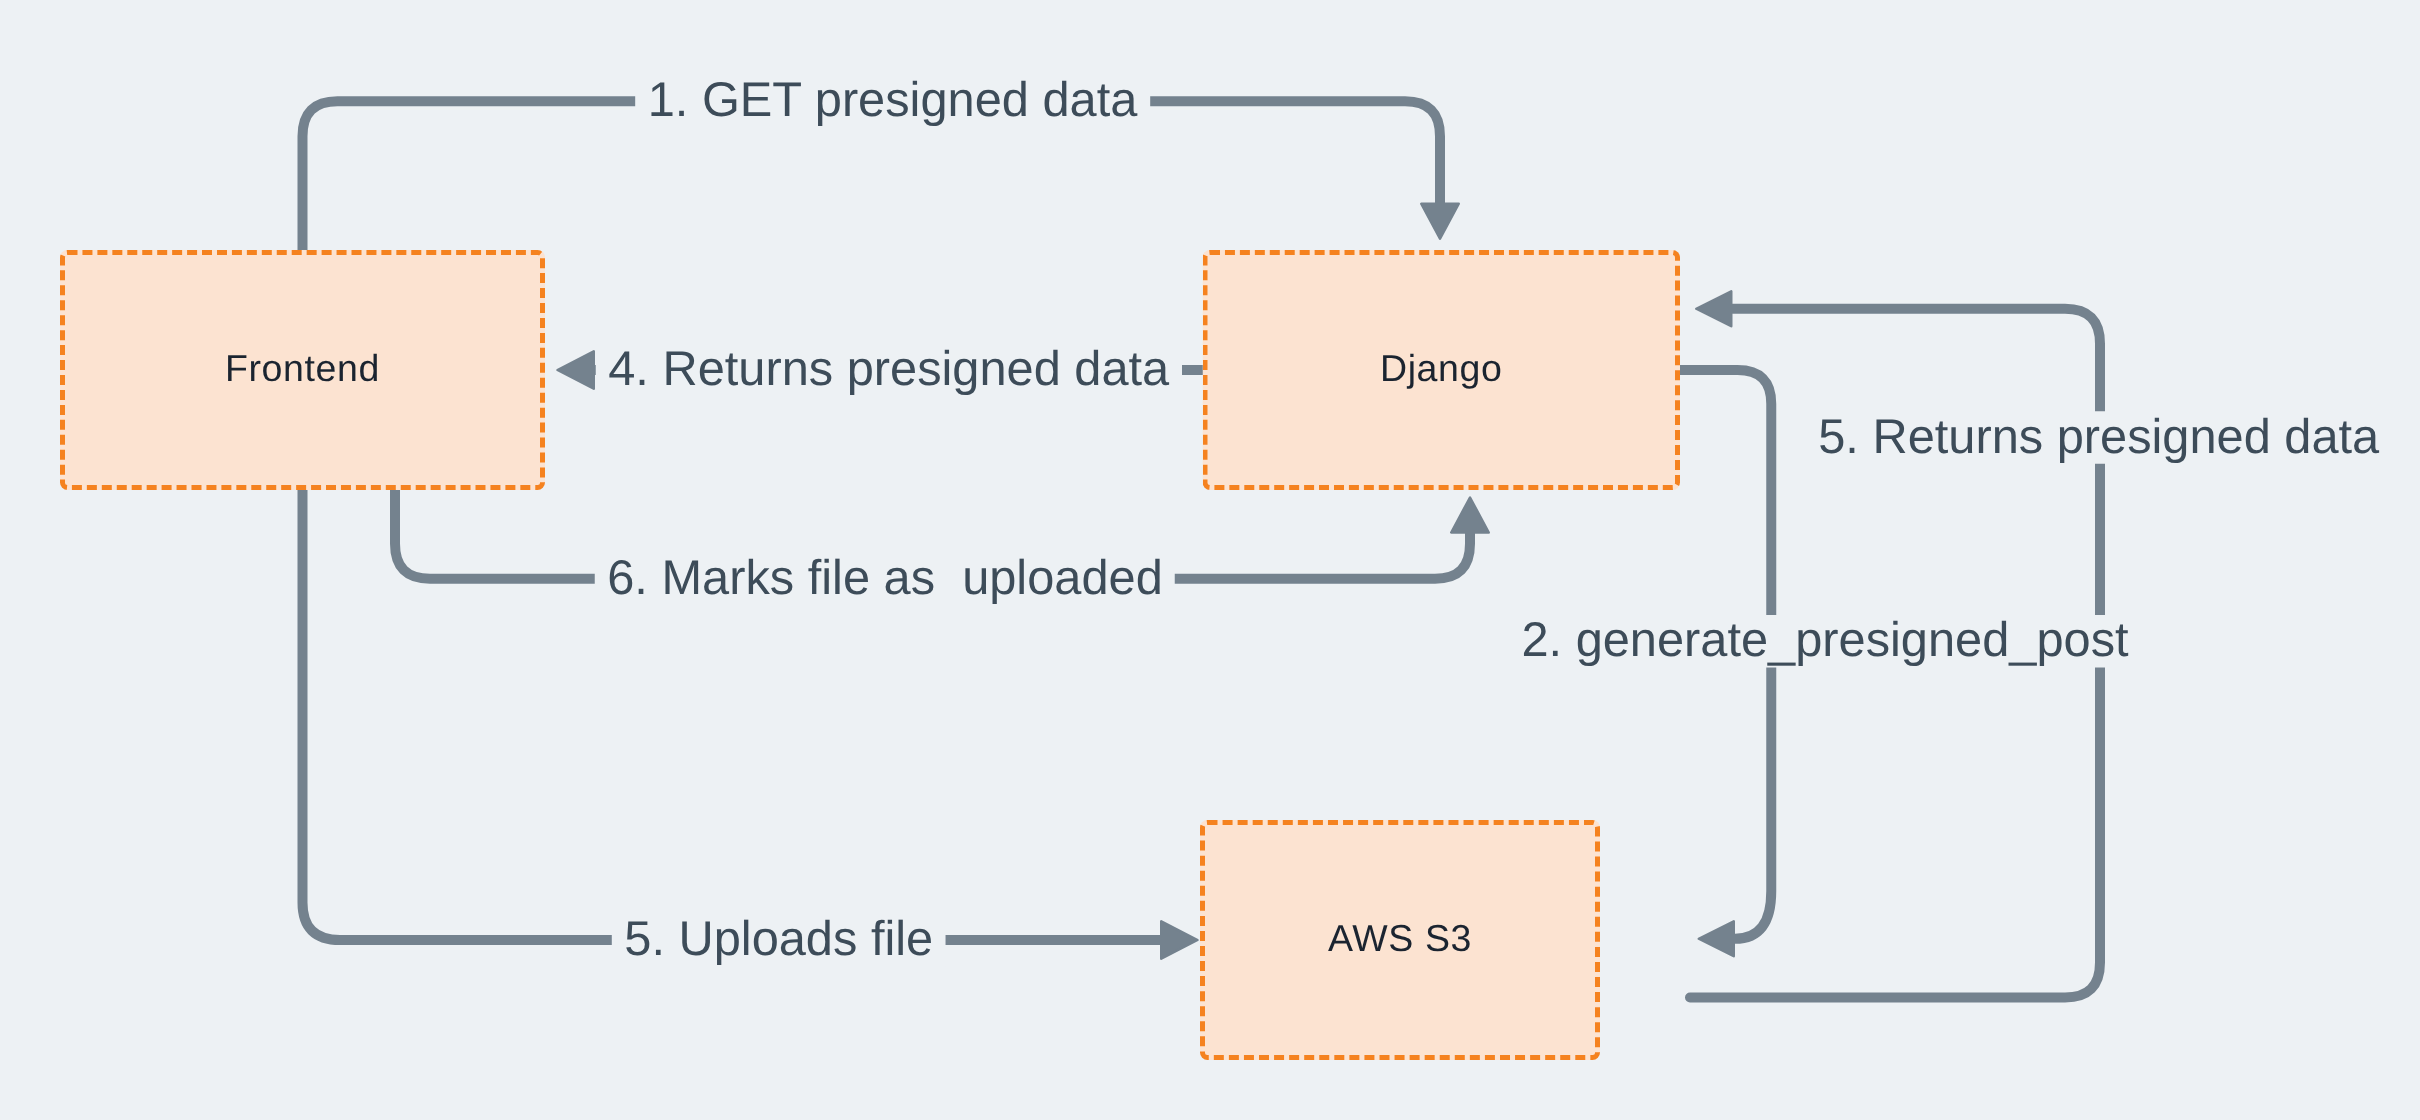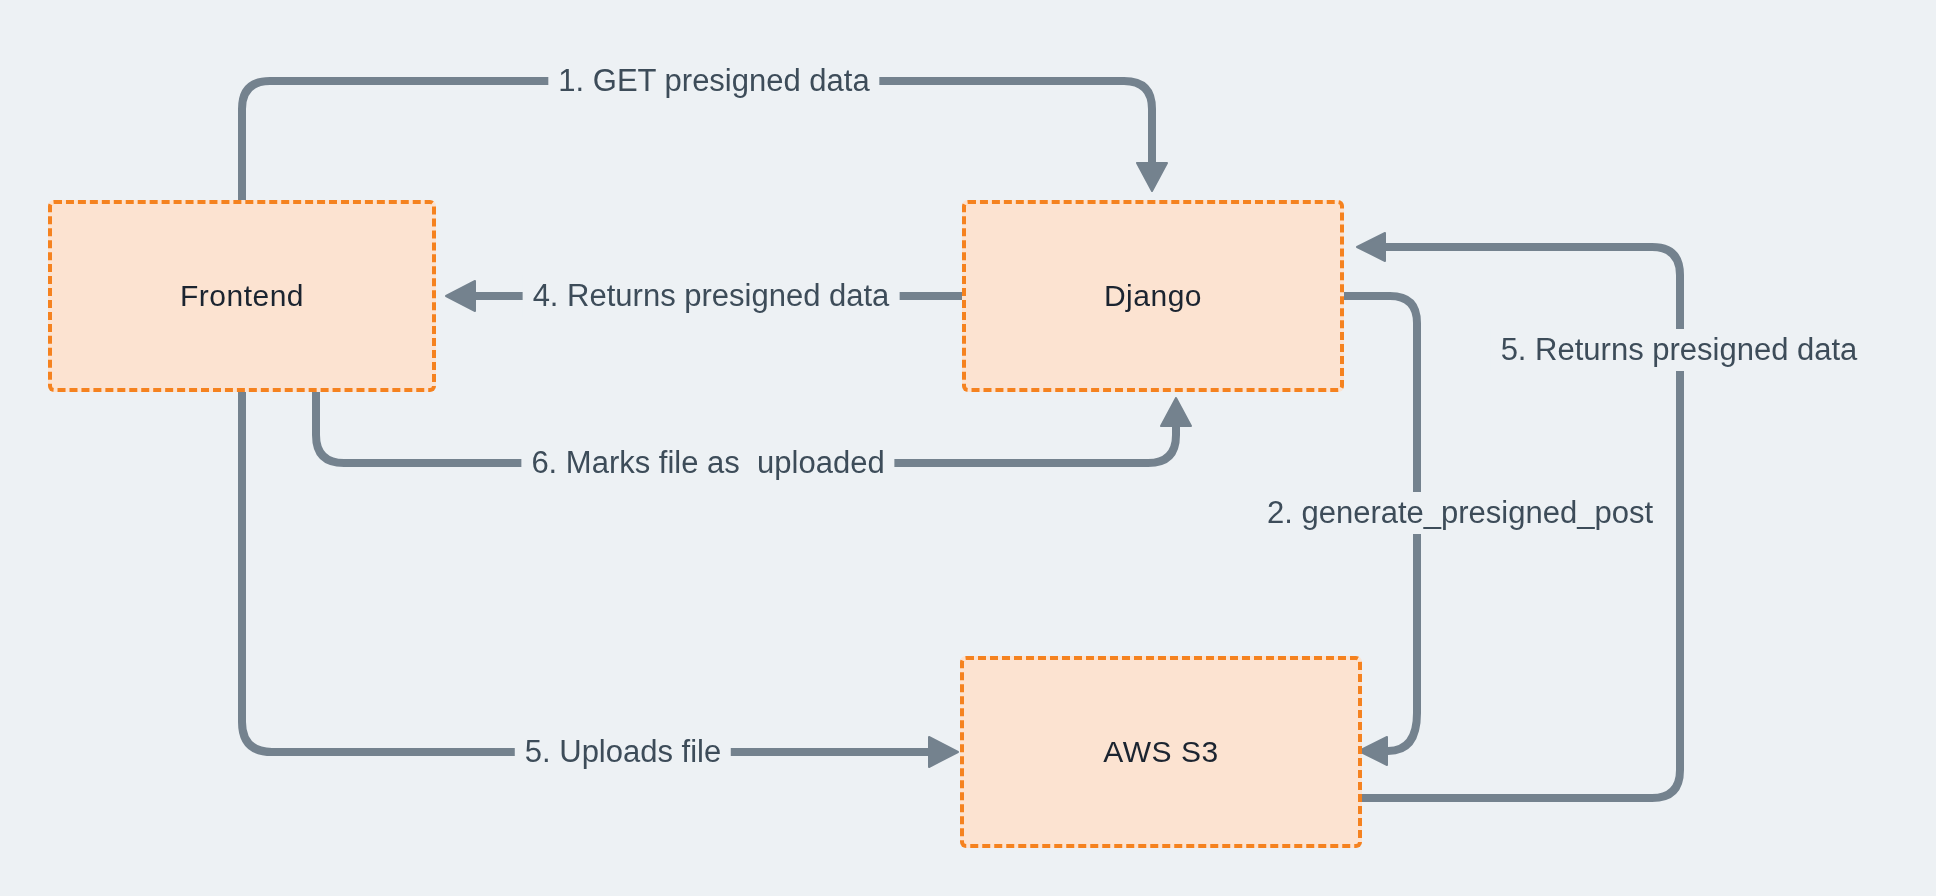--- a/index.html
+++ b/index.html
@@ -45,27 +45,27 @@
     border-radius:6px;
     display:flex;align-items:center;justify-content:center;
   }
   .node-label{
     font-size:30px;
     color:var(--node-label-color);
     letter-spacing:0.5px;
   }
   .node-frontend{left:48px;top:200px;width:388px;height:192px;}
   .node-django{left:962px;top:200px;width:382px;height:192px;}
-  .node-aws-s3{left:960px;top:656px;width:402px;height:192px;}
+  .node-aws-s3{left:960px;top:656px;width:320px;height:192px;}
   .edge-label{
     position:absolute;
     transform:translate(-50%,-50%);
     background:var(--background);
     color:var(--edge-label-color);
-    font-size:31px;
+    font-size:39px;
     line-height:42px;
     padding:0 10px;
     white-space:pre;
   }
   .edge-label-1{left:714px;top:81px;}
   .edge-label-2{left:1460px;top:513px;}
   .edge-label-3{left:1679px;top:350px;}
   .edge-label-4{left:711px;top:296px;text-align:center;}
   .edge-label-5{left:623px;top:752px;}
   .edge-label-6{left:708px;top:463px;text-align:right;}

